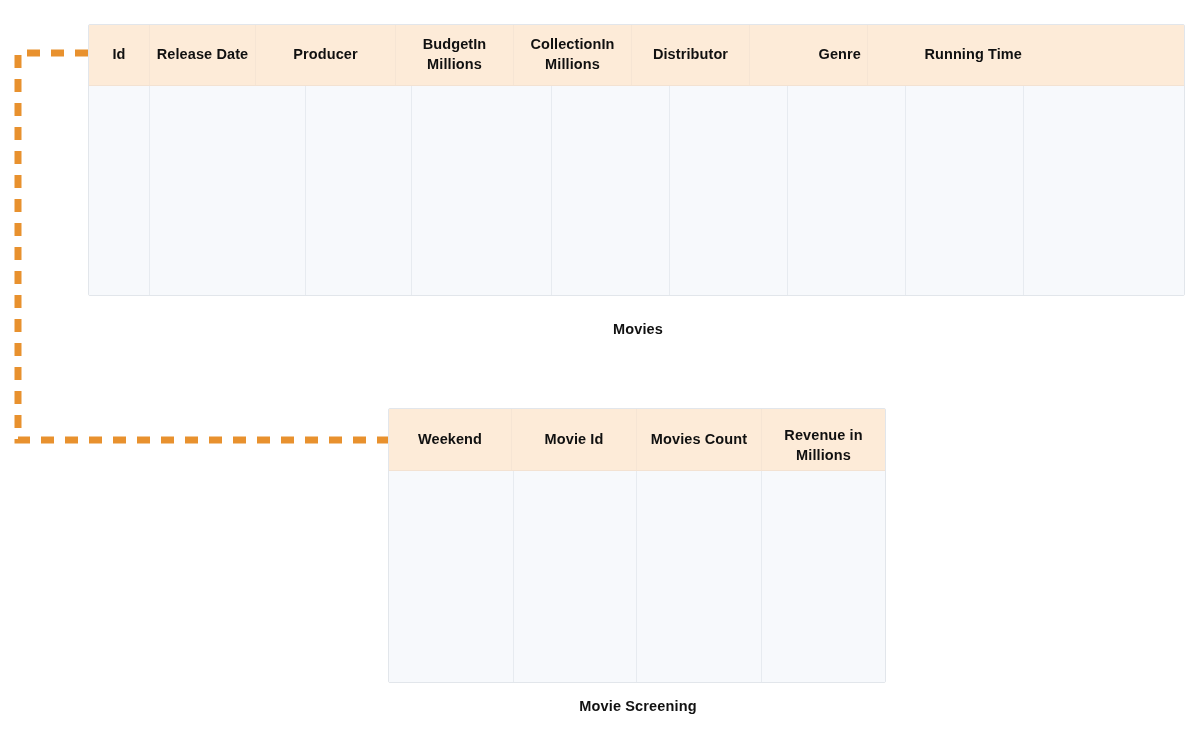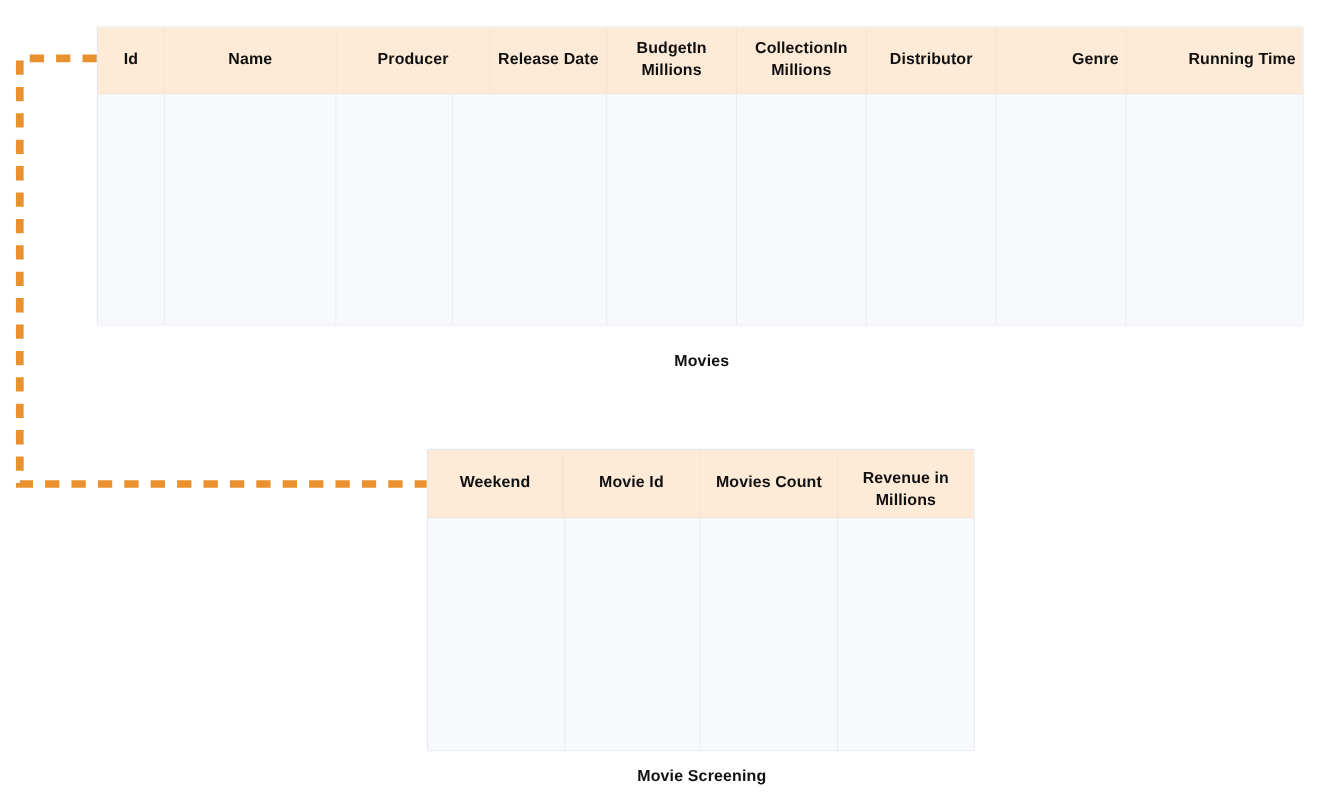--- a/index.html
+++ b/index.html
@@ -97,28 +97,25 @@
 
   <svg class="connector" viewBox="0 0 1200 729" xmlns="http://www.w3.org/2000/svg">
     <polyline points="88,53 18,53 18,440 388,440" fill="none" stroke="#e8912e" stroke-width="7" stroke-dasharray="13 11" stroke-linecap="butt" stroke-linejoin="miter"></polyline>
   </svg>
 
   <div class="entity" style="left:88px; top:24px; width:1097px; height:272px;">
     <div class="entity-header" style="height:61px;">
       <div class="col-head" style="width:61px;">
           <span>Id</span>
         </div>
-      <div class="col-head" style="width:156px;">
-          <span>Name</span>
+      <div class="col-head" style="width:106px;">
+          <span>Release Date</span>
         </div>
       <div class="col-head" style="width:140px;">
           <span>Producer</span>
-        </div>
-      <div class="col-head" style="width:106px;">
-          <span>Release Date</span>
         </div>
       <div class="col-head" style="width:118px;">
           <span>BudgetIn Millions</span>
         </div>
       <div class="col-head" style="width:118px;">
           <span>CollectionIn Millions</span>
         </div>
       <div class="col-head" style="width:118px;justify-content:center;">
           <span>Distributor</span>
         </div>

